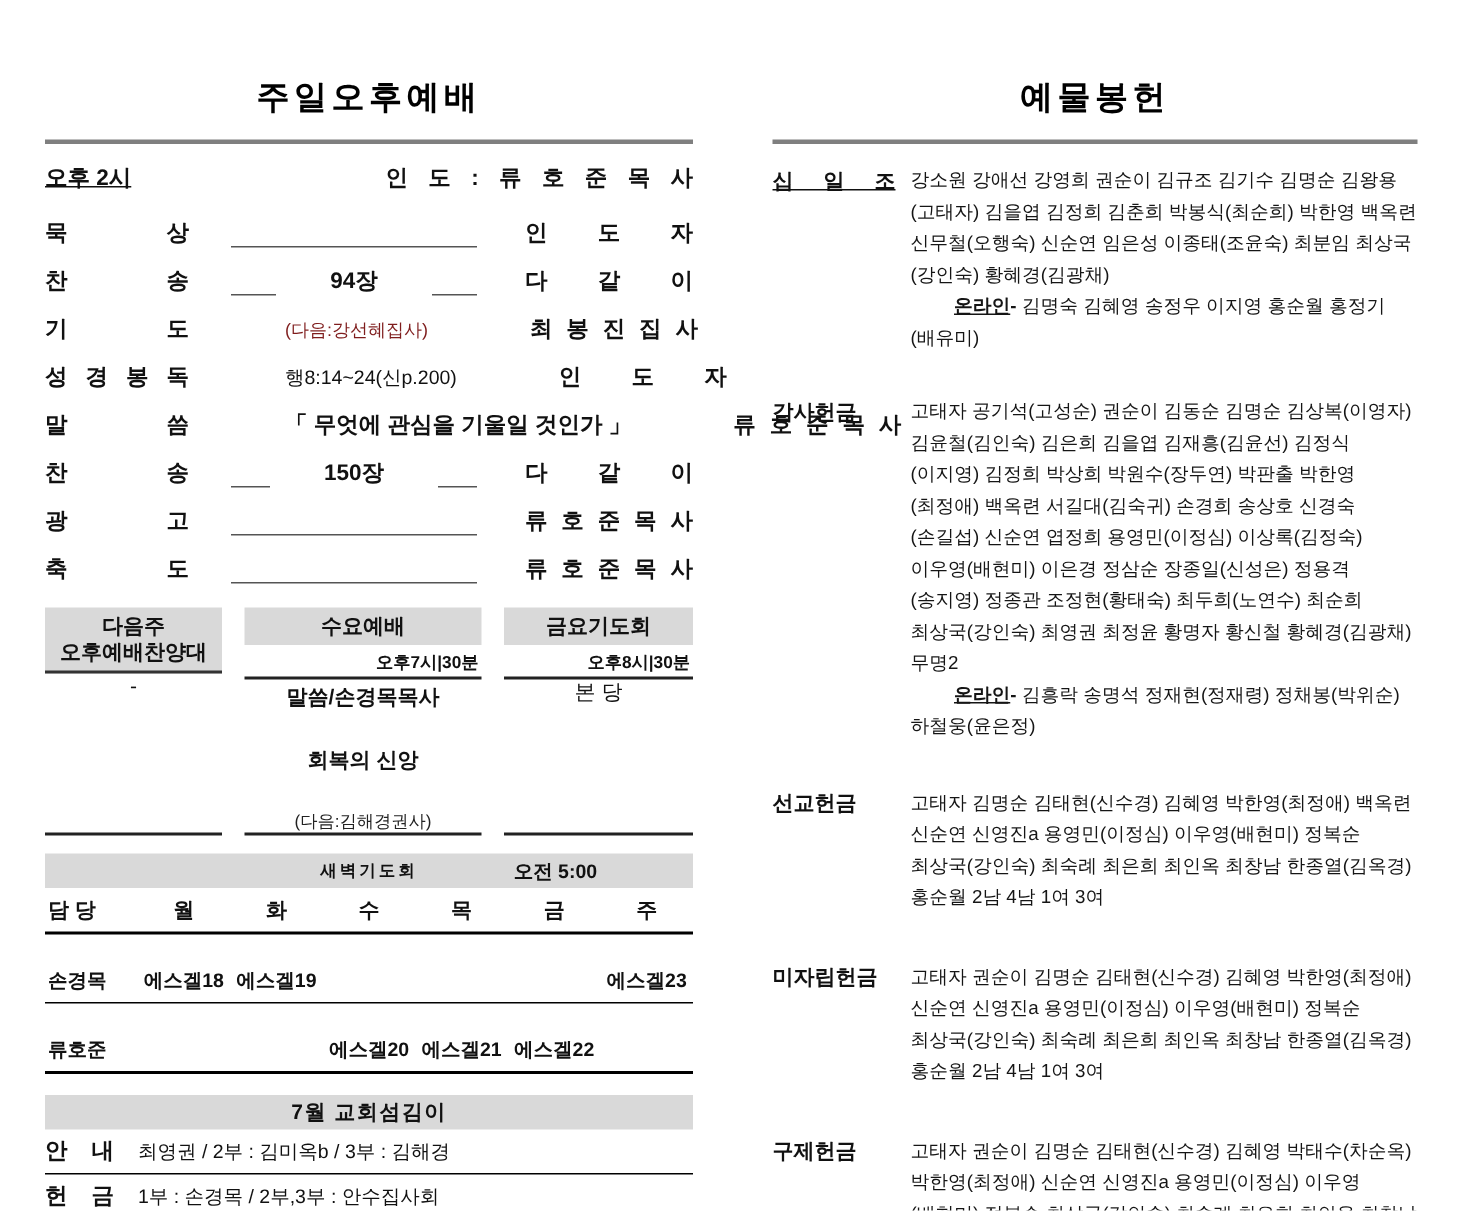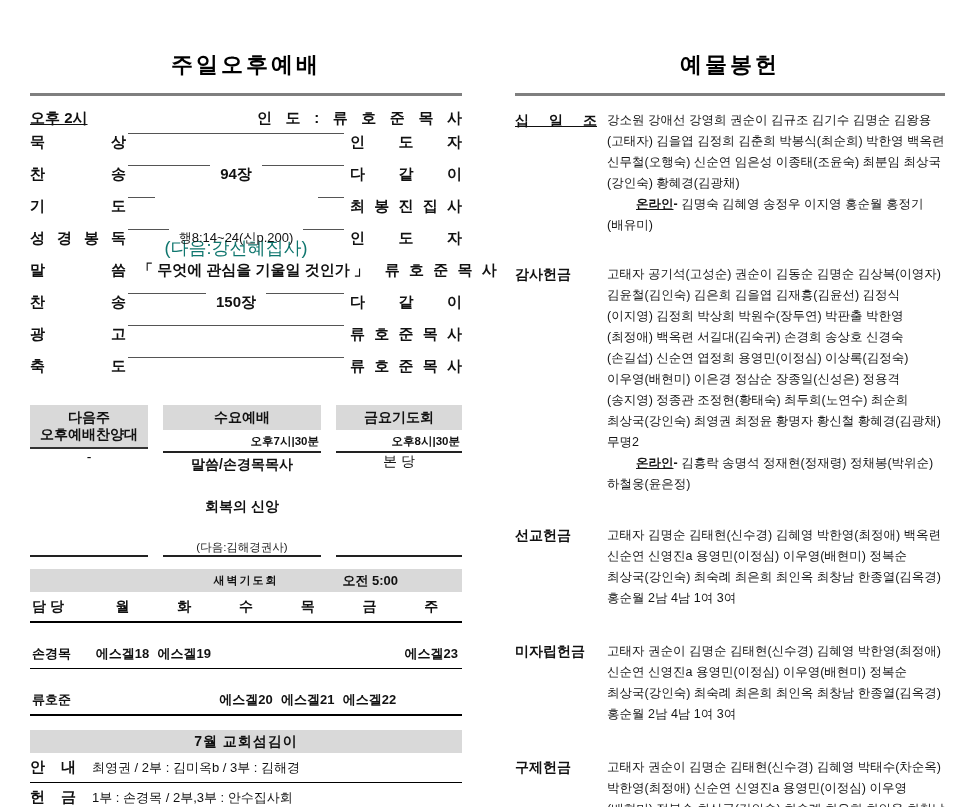--- a/index.html
+++ b/index.html
@@ -8,26 +8,26 @@
   .page{display:flex;padding-top:50px;}
   .col-left{width:432px;margin-left:30px;}
   .col-right{width:430px;margin-left:53px;}
   .doc-title{font-size:22px;font-weight:bold;text-align:center;letter-spacing:3px;color:#000;}
   .title-rule{height:3px;background:#7f7f7f;margin-top:13px;}
 
   
   .time-row{display:flex;justify-content:space-between;align-items:baseline;margin-top:13px;height:24px;}
   .time-txt{font-size:15px;font-weight:bold;text-decoration:underline;}
   .leader-txt{font-size:15px;font-weight:bold;width:205px;text-align-last:justify;}
-  .order-row{display:flex;align-items:flex-start;height:32px;}
+  .order-row{display:flex;align-items:flex-end;height:32px;gap:26px;}
   .olbl{width:96px;font-size:15px;font-weight:bold;text-align-last:justify;flex:none;}
   .oline{flex:1;height:1px;background:#555;margin:0 2px;}
   .omid{flex:none;padding:0 8px;font-size:13px;white-space:nowrap;text-align:center;}
   .omid.b{font-weight:bold;font-size:15px;}
-  .omid.small{font-size:18px;color:#0f766e;margin-top:39px;}
+  .omid.small{font-size:12px;color:#7f1d1d;margin-top:39px;}
   .orgt{width:112px;font-size:15px;font-weight:bold;text-align-last:justify;flex:none;margin-left:4px;}
 
   
   .boxes{display:grid;grid-template-columns:118px 158px 126px;column-gap:15px;margin-top:16px;height:152px;}
   .bx{display:flex;flex-direction:column;border-bottom:2px solid #222;}
   .bx-head{background:#d9d9d9;font-weight:bold;text-align:center;font-size:14px;padding:4px 0;line-height:17px;}
   .bx-head.hb{border-bottom:2px solid #333;}
   .bx-time{font-size:11.5px;font-weight:bold;text-align:right;border-bottom:2px solid #222;padding:4px 2px 2px;}
   .bx-body{flex:1;display:flex;flex-direction:column;justify-content:space-between;align-items:center;font-size:14px;}
   .bx-body .bold{font-weight:bold;font-size:14px;margin:3px 0;}

